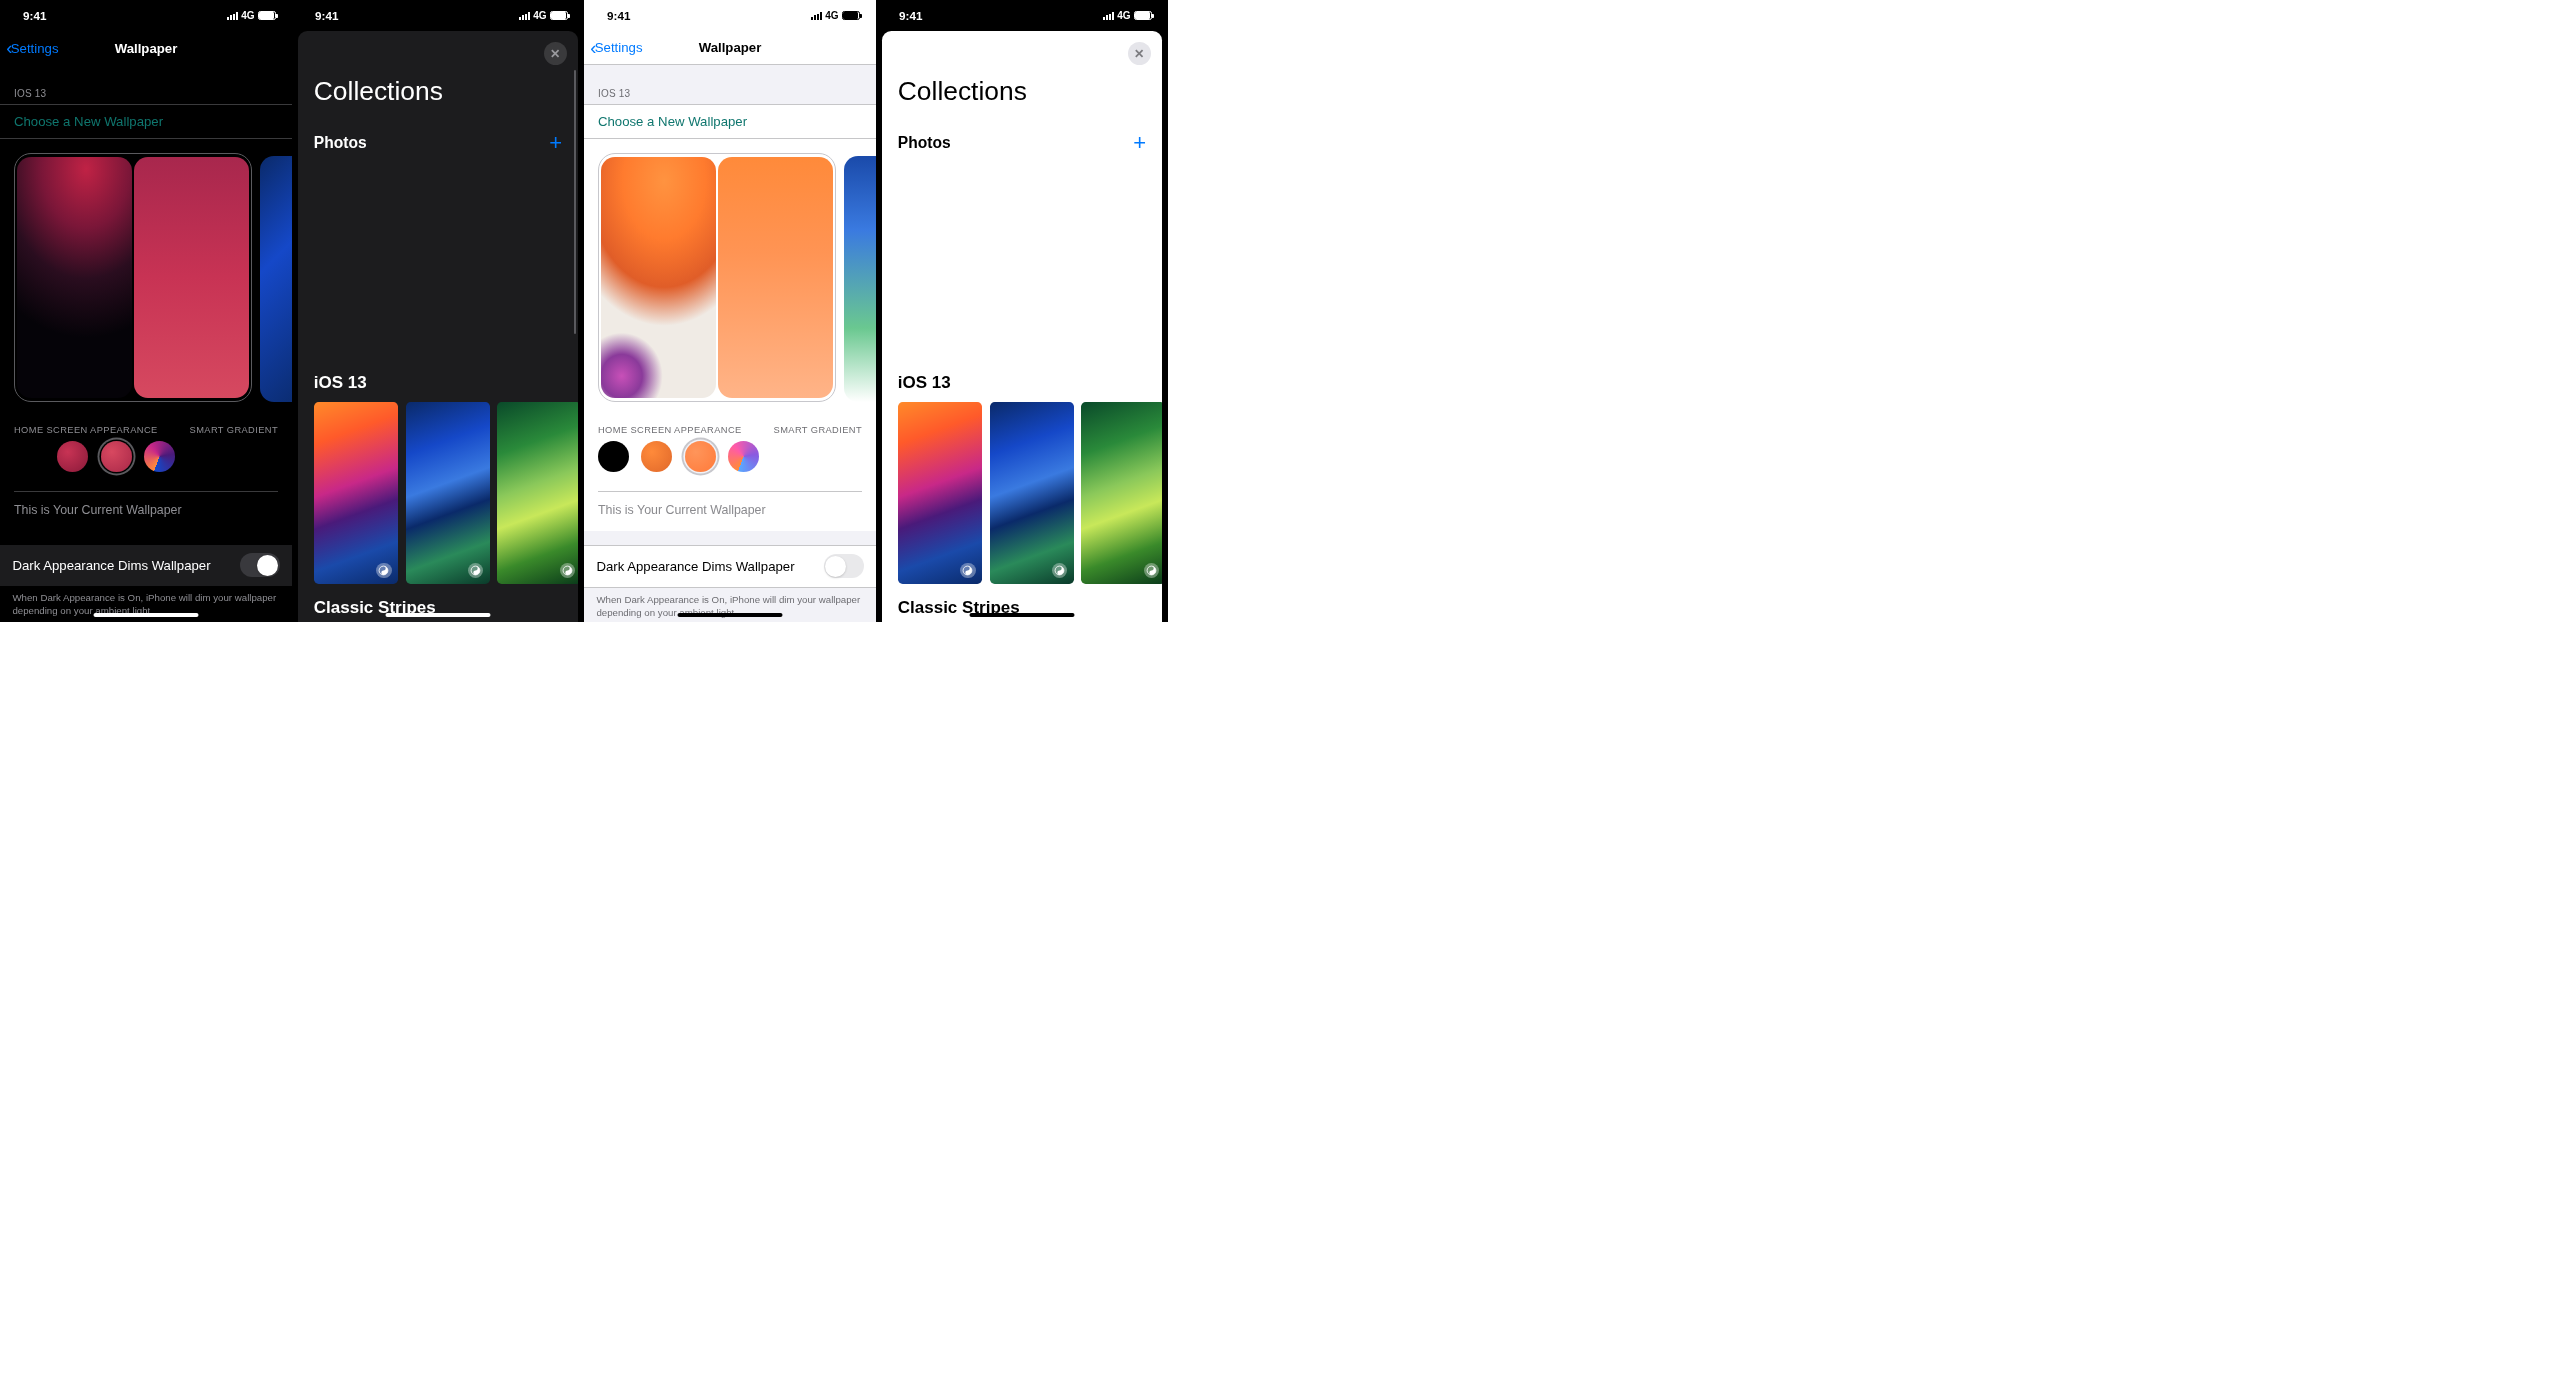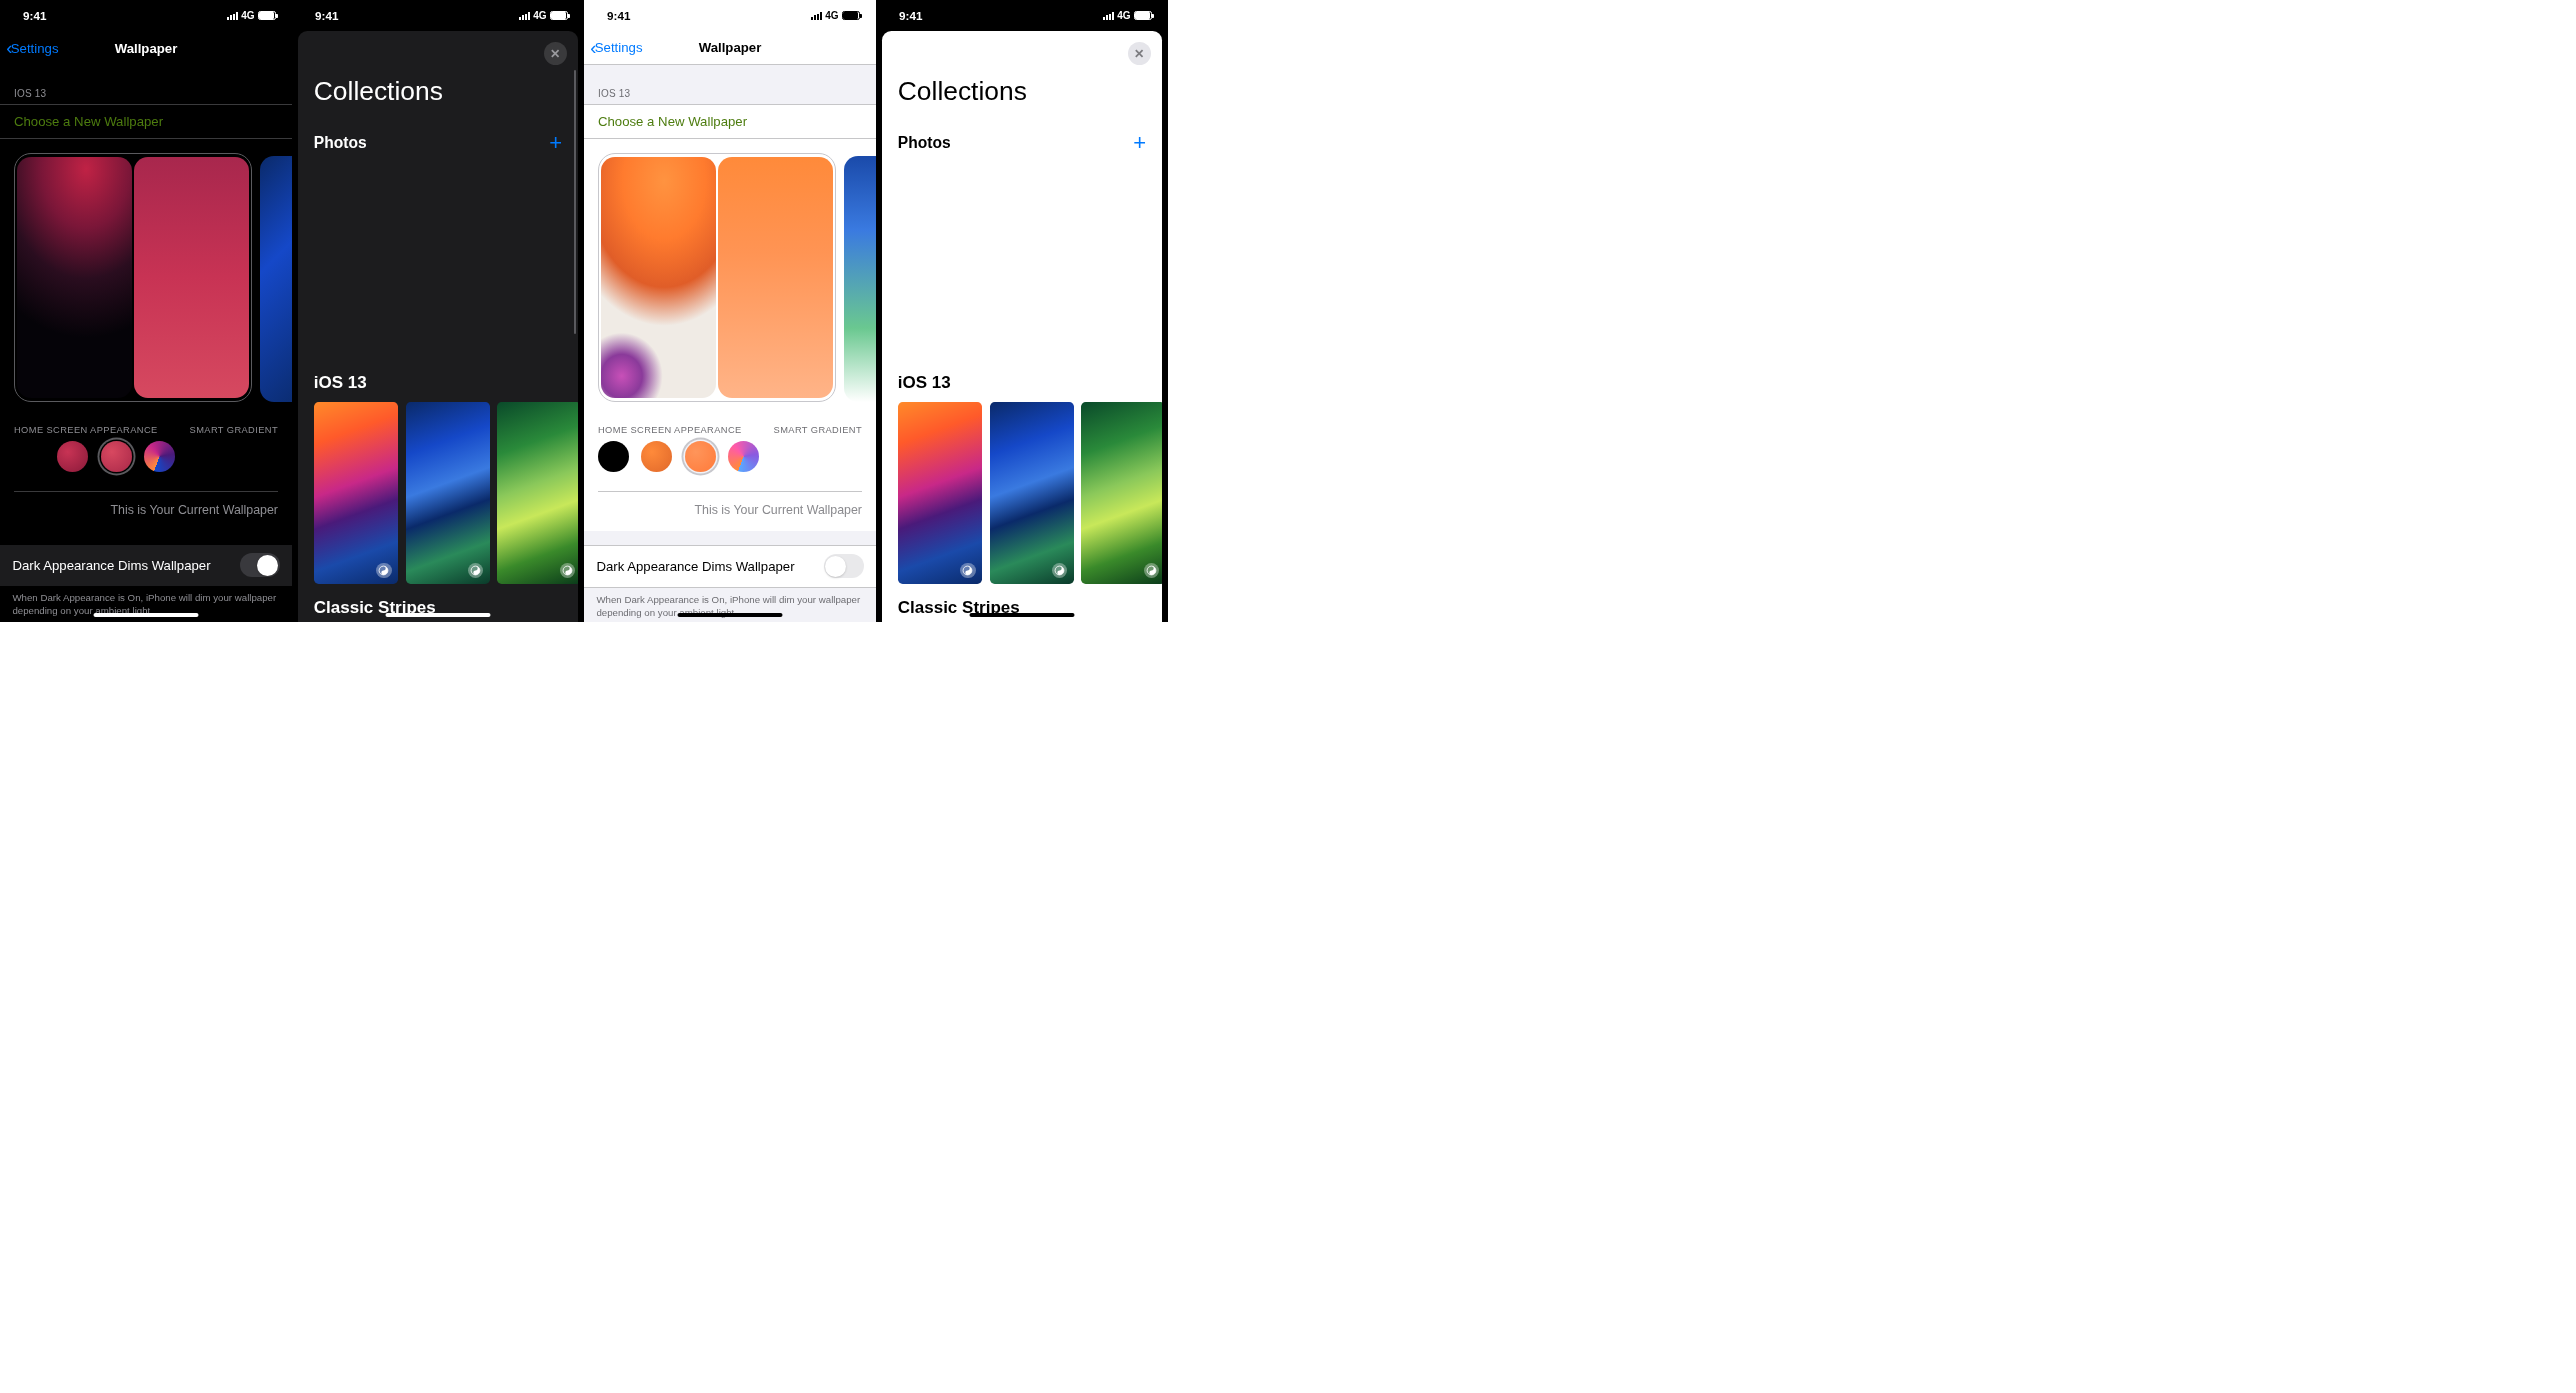--- a/index.html
+++ b/index.html
@@ -15,21 +15,21 @@
 
 .nav-bar { height: 34px; display: flex; align-items: center; padding: 0 6.2px; position: relative; }
 .nav-title { position: absolute; left: 0; right: 0; text-align: center; font-size: 13.2px; font-weight: 600; pointer-events: none; }
 .back-btn { display: flex; align-items: center; color: #007aff; font-size: 13.2px; z-index: 1; cursor: pointer; }
 .chevron-left { font-size: 18.7px; margin-right: -1.6px; }
 
 .section-header { font-size: 10px; padding: 23px 14px 4.7px; text-transform: uppercase; letter-spacing: 0.2px; }
 .dark .section-header, .modal-dark .section-header { color: #8e8e93; }
 .light .section-header { color: #6d6d72; }
 
-.link-cell { padding: 9.3px 14px; font-size: 13.2px; color: #4d7c0f; cursor: pointer; }
+.link-cell { padding: 9.3px 14px; font-size: 13.2px; color: #0f766e; cursor: pointer; }
 .dark .link-cell { background: #000; border-top: 0.4px solid #3a3a3c; border-bottom: 0.4px solid #3a3a3c; }
 .light .link-cell { background: #fff; border-top: 0.4px solid #c6c6c8; border-bottom: 0.4px solid #c6c6c8; }
 
 .preview-row { display: flex; gap: 7.8px; padding: 14px 14px 7.8px; overflow: hidden; }
 .preview-frame { border-radius: 17px; padding: 2.3px; display: flex; gap: 1.6px; flex-shrink: 0; }
 .dark .preview-frame { border: 1.9px solid #5a5a5e; }
 .light .preview-frame { border: 1.9px solid #c7c7cc; }
 .preview-half { width: 115px; height: 241px; border-radius: 14px; }
 .dark .preview-left { background: #150a12 radial-gradient(ellipse 110% 70% at 60% 5%, #c02245 0%, #7a1638 35%, #2a0d1f 65%, #050308 100%); }
 .dark .preview-right { background: linear-gradient(180deg, #a8274d 0%, #c83354 50%, #d64960 100%); }
@@ -42,21 +42,21 @@
 
 .appearance-row { display: flex; justify-content: space-between; padding: 15.6px 14px 6.2px; font-size: 9.3px; letter-spacing: 0.4px; }
 .dark .appearance-row { color: #8e8e93; }
 .light .appearance-row { color: #6d6d72; }
 .swatch-row { display: flex; gap: 12.4px; padding: 0 14px 18.7px; }
 .swatch { width: 31px; height: 31px; border-radius: 50%; cursor: pointer; }
 .swatch.selected { box-shadow: 0 0 0 1.6px var(--ring-gap), 0 0 0 3.5px var(--ring); }
 .dark .swatch.selected { --ring-gap: #000; --ring: #5a5a5e; }
 .light .swatch.selected { --ring-gap: #f2f2f7; --ring: #c7c7cc; }
 
-.footer-text { text-align: right; font-size: 12.4px; padding: 0 0 14px; }
+.footer-text { text-align: left; font-size: 12.4px; padding: 0 0 14px; }
 .dark .footer-text { color: #8e8e93; border-top: 0.4px solid #3a3a3c; padding-top:11px; margin: 0 14px;}
 .light .footer-text { color: #8a8a8e; border-top: 0.4px solid #c6c6c8; padding-top:11px; margin: 0 14px;}
 
 .cell { display: flex; justify-content: space-between; align-items: center; padding: 8.6px 12.4px; font-size: 13.2px; }
 .dark .cell { background: #1c1c1e; }
 .light .cell { background: #fff; border-top: 0.4px solid #c6c6c8; border-bottom: 0.4px solid #c6c6c8; }
 .caption { font-size: 9.7px; padding: 4.7px 12.4px; line-height: 1.35; }
 .dark .caption { color: #8e8e93; }
 .light .caption { color: #6d6d72; }
 

